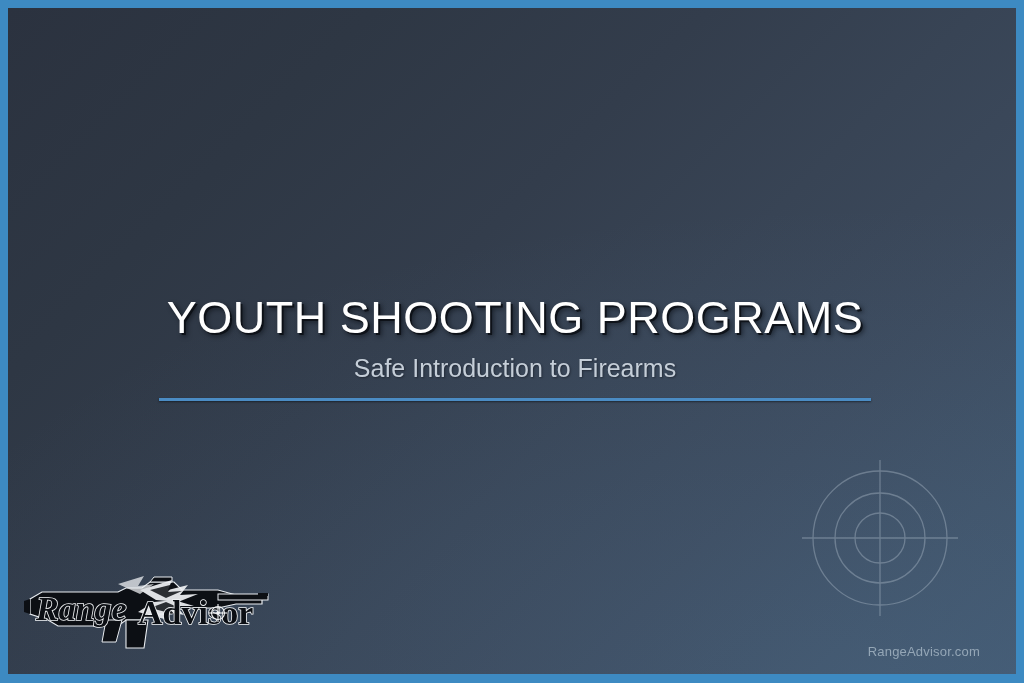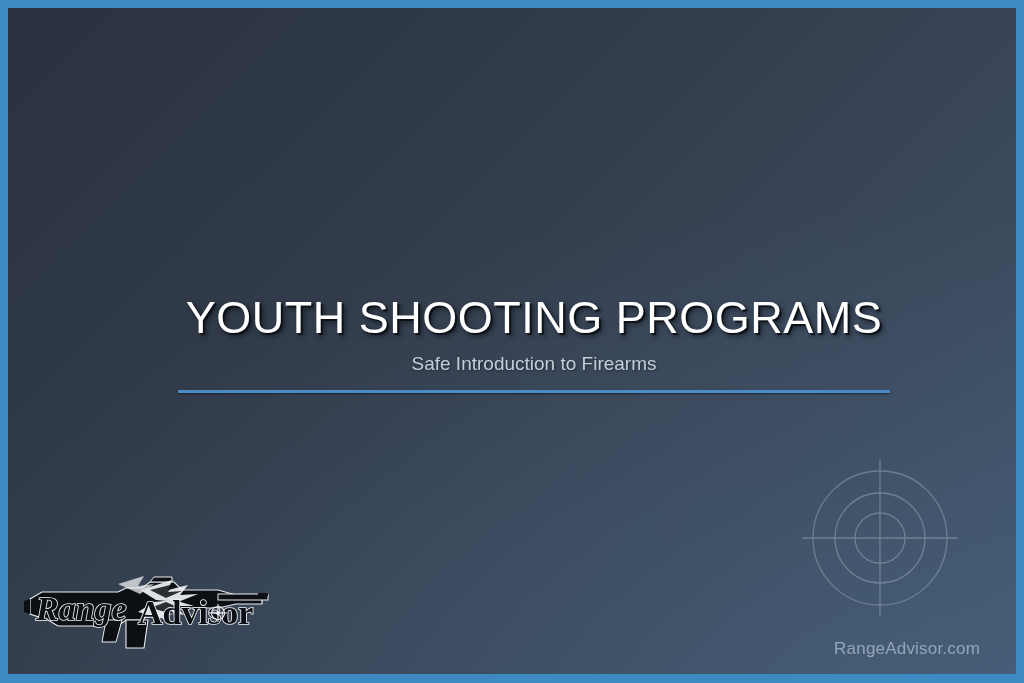--- a/index.html
+++ b/index.html
@@ -61,63 +61,63 @@
     top: 446px;
     width: 168px;
     height: 168px;
     opacity: 0.42;
     pointer-events: none;
   }
 
   
   #title-block {
     position: absolute;
-    left: 170px;
+    left: 151px;
     top: 286px;
     width: 712px;
     text-align: center;
   }
 
   #slide-title {
     margin: 0;
     font-size: 45px;
     font-weight: 400;
     letter-spacing: 0.5px;
     line-height: 1.06;
     color: #ffffff;
     white-space: nowrap;
     text-shadow:
        2px 2px 0 rgba(10,14,20,0.85),
        3px 3px 5px rgba(5,8,12,0.65);
   }
 
   #slide-subtitle {
     margin: 11px 0 0 0;
-    font-size: 19px;
+    font-size: 25px;
     font-weight: 400;
     line-height: 1.2;
     color: #c5ced8;
     white-space: nowrap;
     text-shadow: 1px 1px 2px rgba(10,14,20,0.45);
   }
 
   #title-rule {
     margin-top: 15px;
     width: 712px;
     height: 3px;
     background: #4b8cc4;
     box-shadow: 0 1px 2px rgba(8,12,18,0.55);
   }
 
   
   #footer-url {
     position: absolute;
     right: 36px;
     bottom: 15px;
-    font-size: 17px;
+    font-size: 13px;
     color: #94a6b6;
     letter-spacing: 0.2px;
     white-space: nowrap;
   }
 
   
   #logo {
     position: absolute;
     left: 14px;
     bottom: 22px;

